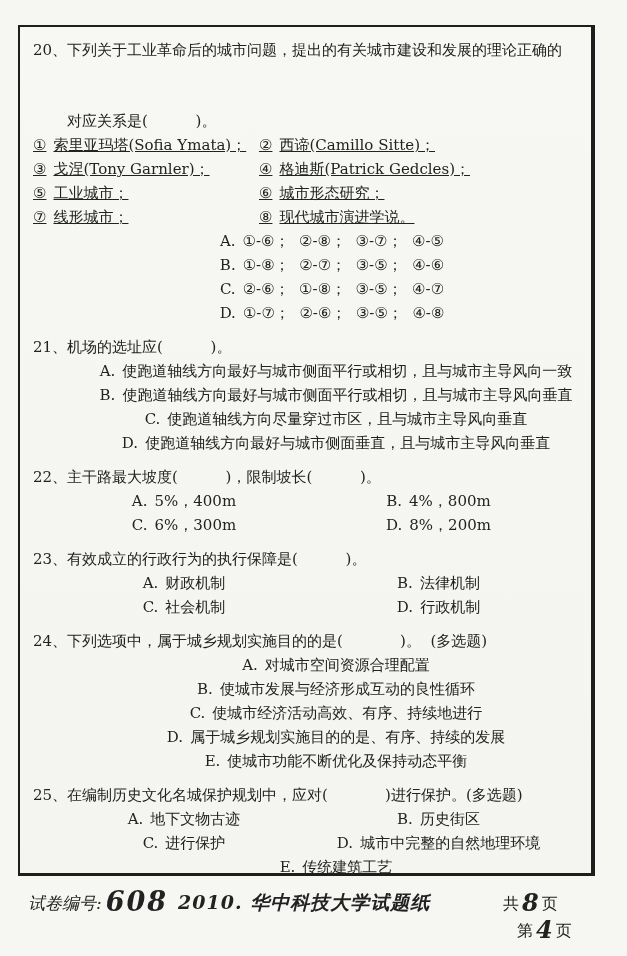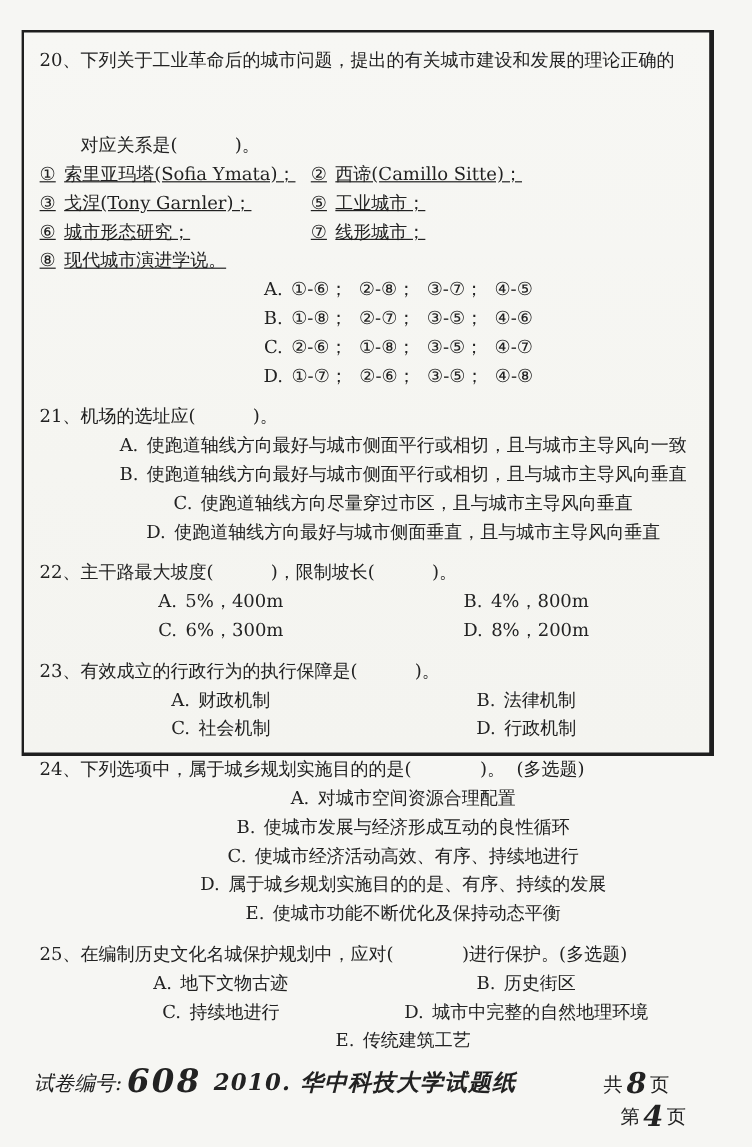--- a/index.html
+++ b/index.html
@@ -5,21 +5,21 @@
   html,body{margin:0;padding:0;}
   body{
     width:627px;height:956px;position:relative;overflow:hidden;
     background:#f6f6f3;
     font-family:"DejaVu Serif","Liberation Serif",serif;
     color:#222;
     -webkit-font-smoothing:antialiased;
   }
   
   .frame{
-    position:absolute;left:18px;top:25px;width:577px;height:605px;
+    position:absolute;left:18px;top:25px;width:577px;height:851px;
     box-sizing:border-box;
     border:2px solid #1e1e1e;border-right-width:4px;border-bottom-width:3px;
     padding:11px 6px 0 13px;
     background:linear-gradient(180deg,#f7f7f4 0%,#f5f5f1 60%,#f4f4f0 100%);
   }
   .question{margin-top:10px;font-size:15px;line-height:24px;}
   .question:first-child{margin-top:0;}
   .stem-row{display:flex;}
   .q-num{width:34px;flex:0 0 34px;white-space:pre;}
   .q-stem{white-space:pre-wrap;flex:1;}
@@ -58,20 +58,21 @@
   <div class="question">
     <div class="stem-row">
       <span class="q-num">20、</span>
       <span class="q-stem">下列关于工业革命后的城市问题，提出的有关城市建设和发展的理论正确的</span>
     </div>
     <div class="stem-cont">对应关系是(          )。</div>
     <div class="pair-grid">
       <div class="pair-item"><span class="lab">①</span><span>索里亚玛塔(Sofia Ymata)；</span></div>
       <div class="pair-item"><span class="lab">②</span><span>西谛(Camillo Sitte)；</span></div>
       <div class="pair-item"><span class="lab">③</span><span>戈涅(Tony Garnler)；</span></div>
+      <div class="pair-item"><span class="lab">④</span><span>格迪斯(Patrick Gedcles)；</span></div>
       <div class="pair-item"><span class="lab">⑤</span><span>工业城市；</span></div>
       <div class="pair-item"><span class="lab">⑥</span><span>城市形态研究；</span></div>
       <div class="pair-item"><span class="lab">⑦</span><span>线形城市；</span></div>
       <div class="pair-item"><span class="lab">⑧</span><span>现代城市演进学说。</span></div>
     </div>
     <div class="opts-20">
       <div class="opt-row"><span class="lab">A.</span><span>①-⑥；  ②-⑧；  ③-⑦；  ④-⑤</span></div>
       <div class="opt-row"><span class="lab">B.</span><span>①-⑧；  ②-⑦；  ③-⑤；  ④-⑥</span></div>
       <div class="opt-row"><span class="lab">C.</span><span>②-⑥；  ①-⑧；  ③-⑤；  ④-⑦</span></div>
       <div class="opt-row"><span class="lab">D.</span><span>①-⑦；  ②-⑥；  ③-⑤；  ④-⑧</span></div>
@@ -132,21 +133,21 @@
   </div>
 
   <div class="question">
     <div class="stem-row">
       <span class="q-num">25、</span>
       <span class="q-stem">在编制历史文化名城保护规划中，应对(            )进行保护。(多选题)</span>
     </div>
     <div class="opt-grid">
       <div class="opt-row"><span class="lab">A.</span><span>地下文物古迹</span></div>
       <div class="opt-row"><span class="lab">B.</span><span>历史街区</span></div>
-      <div class="opt-row"><span class="lab">C.</span><span>持续地进行</span></div>
+      <div class="opt-row"><span class="lab">C.</span><span>进行保护</span></div>
       <div class="opt-row"><span class="lab">D.</span><span>城市中完整的自然地理环境</span></div>
     </div>
     <div class="opts-ind">
       <div class="opt-row"><span class="lab">E.</span><span>传统建筑工艺</span></div>
     </div>
   </div>
 
 </div>
 
 <div class="footer-left">

